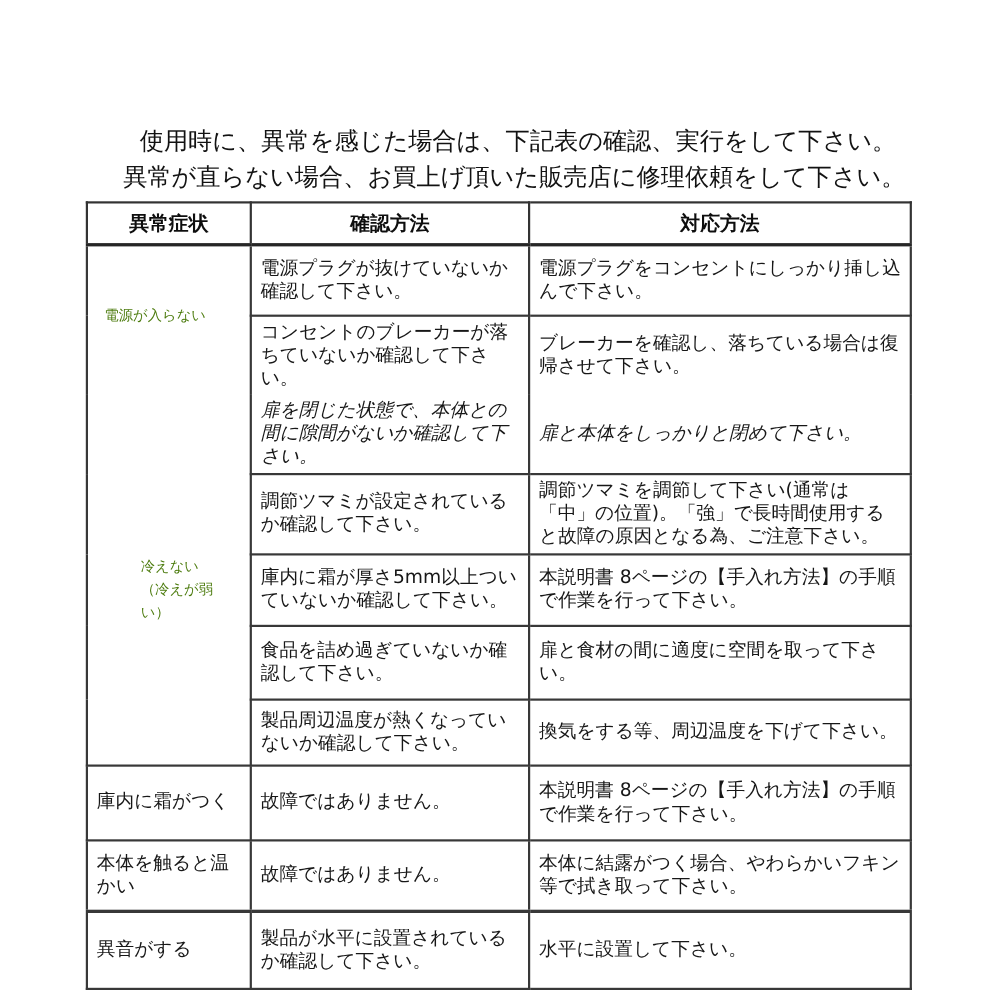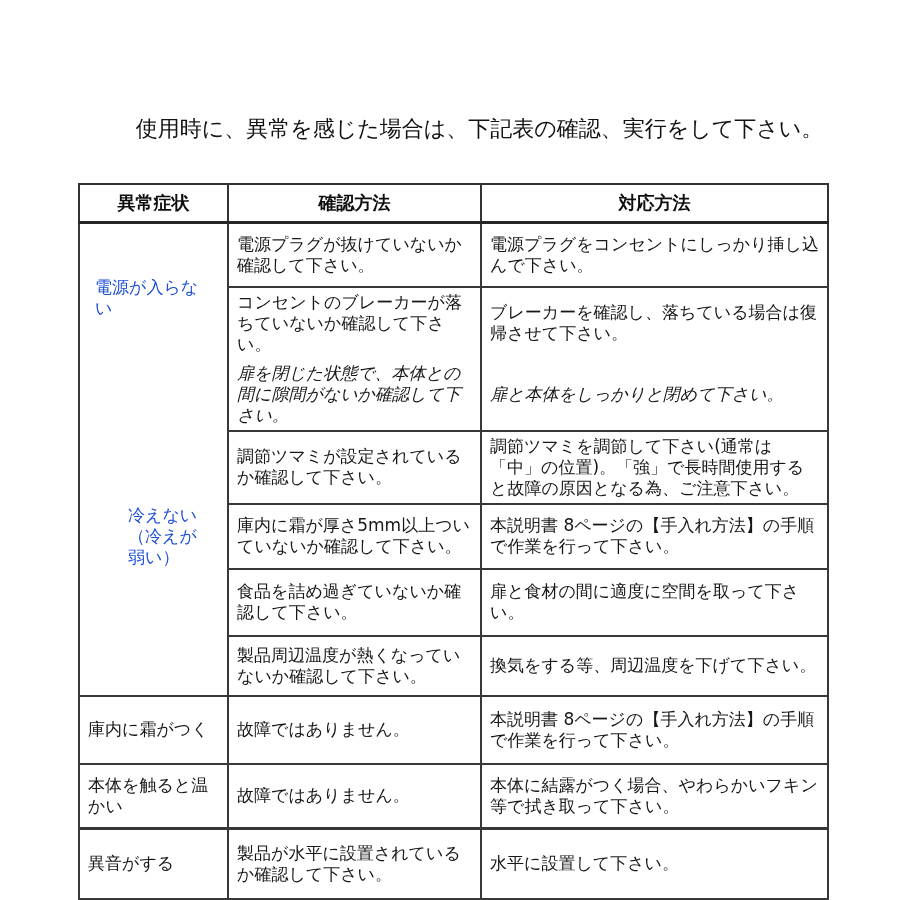--- a/index.html
+++ b/index.html
@@ -47,21 +47,21 @@
 
   
   .intro {
     position: absolute;
     left: 112px; top: 112px;
     width: 720px;
     font-size: 22px;
     line-height: 33px;
     color: #121212;
   }
-  .intro-line1 { padding-left: 15px; text-align: center; }
+  .intro-line1 { padding-left: 15px; }
 
   
   .tbl-wrap {
     position: absolute;
     left: 78px; top: 183px;
   }
   table.trouble {
     border-collapse: collapse;
     table-layout: fixed;
     width: 749px;
@@ -107,37 +107,38 @@
   tr.joint-bottom td { border-top: none; }
   
   tr.heavy-top td { border-top-width: 3px; }
 
   
   td.symptom-merged { padding: 0; }
   .merged-inner { position: relative; width: 100%; height: 452px; }
   .symptom-label {
     position: absolute;
     left: 7px; right: 8px;
-    font-size: 17px;
+    font-size: 13px;
     line-height: 21px;
-    color: #1d4ed8;
+    color: #4d7c0f;
   }
   .symptom-label.power   { top: 44px; }
   .symptom-label.cooling { top: 272px; white-space: pre-line; margin-left: 33px; }
 
   td.symptom-cell { padding: 4px 6px; }
 </style>
 </head>
 <body>
 
 <div class="page">
 
 
   <div class="intro">
     <div class="intro-line1">使用時に、異常を感じた場合は、下記表の確認、実行をして下さい。</div>
+    <div class="intro-line2">異常が直らない場合、お買上げ頂いた販売店に修理依頼をして下さい。</div>
   </div>
 
   <div class="tbl-wrap">
     <table class="trouble">
       <colgroup>
           <col class="c1">
           <col class="c2">
           <col class="c3">
         </colgroup>
 

